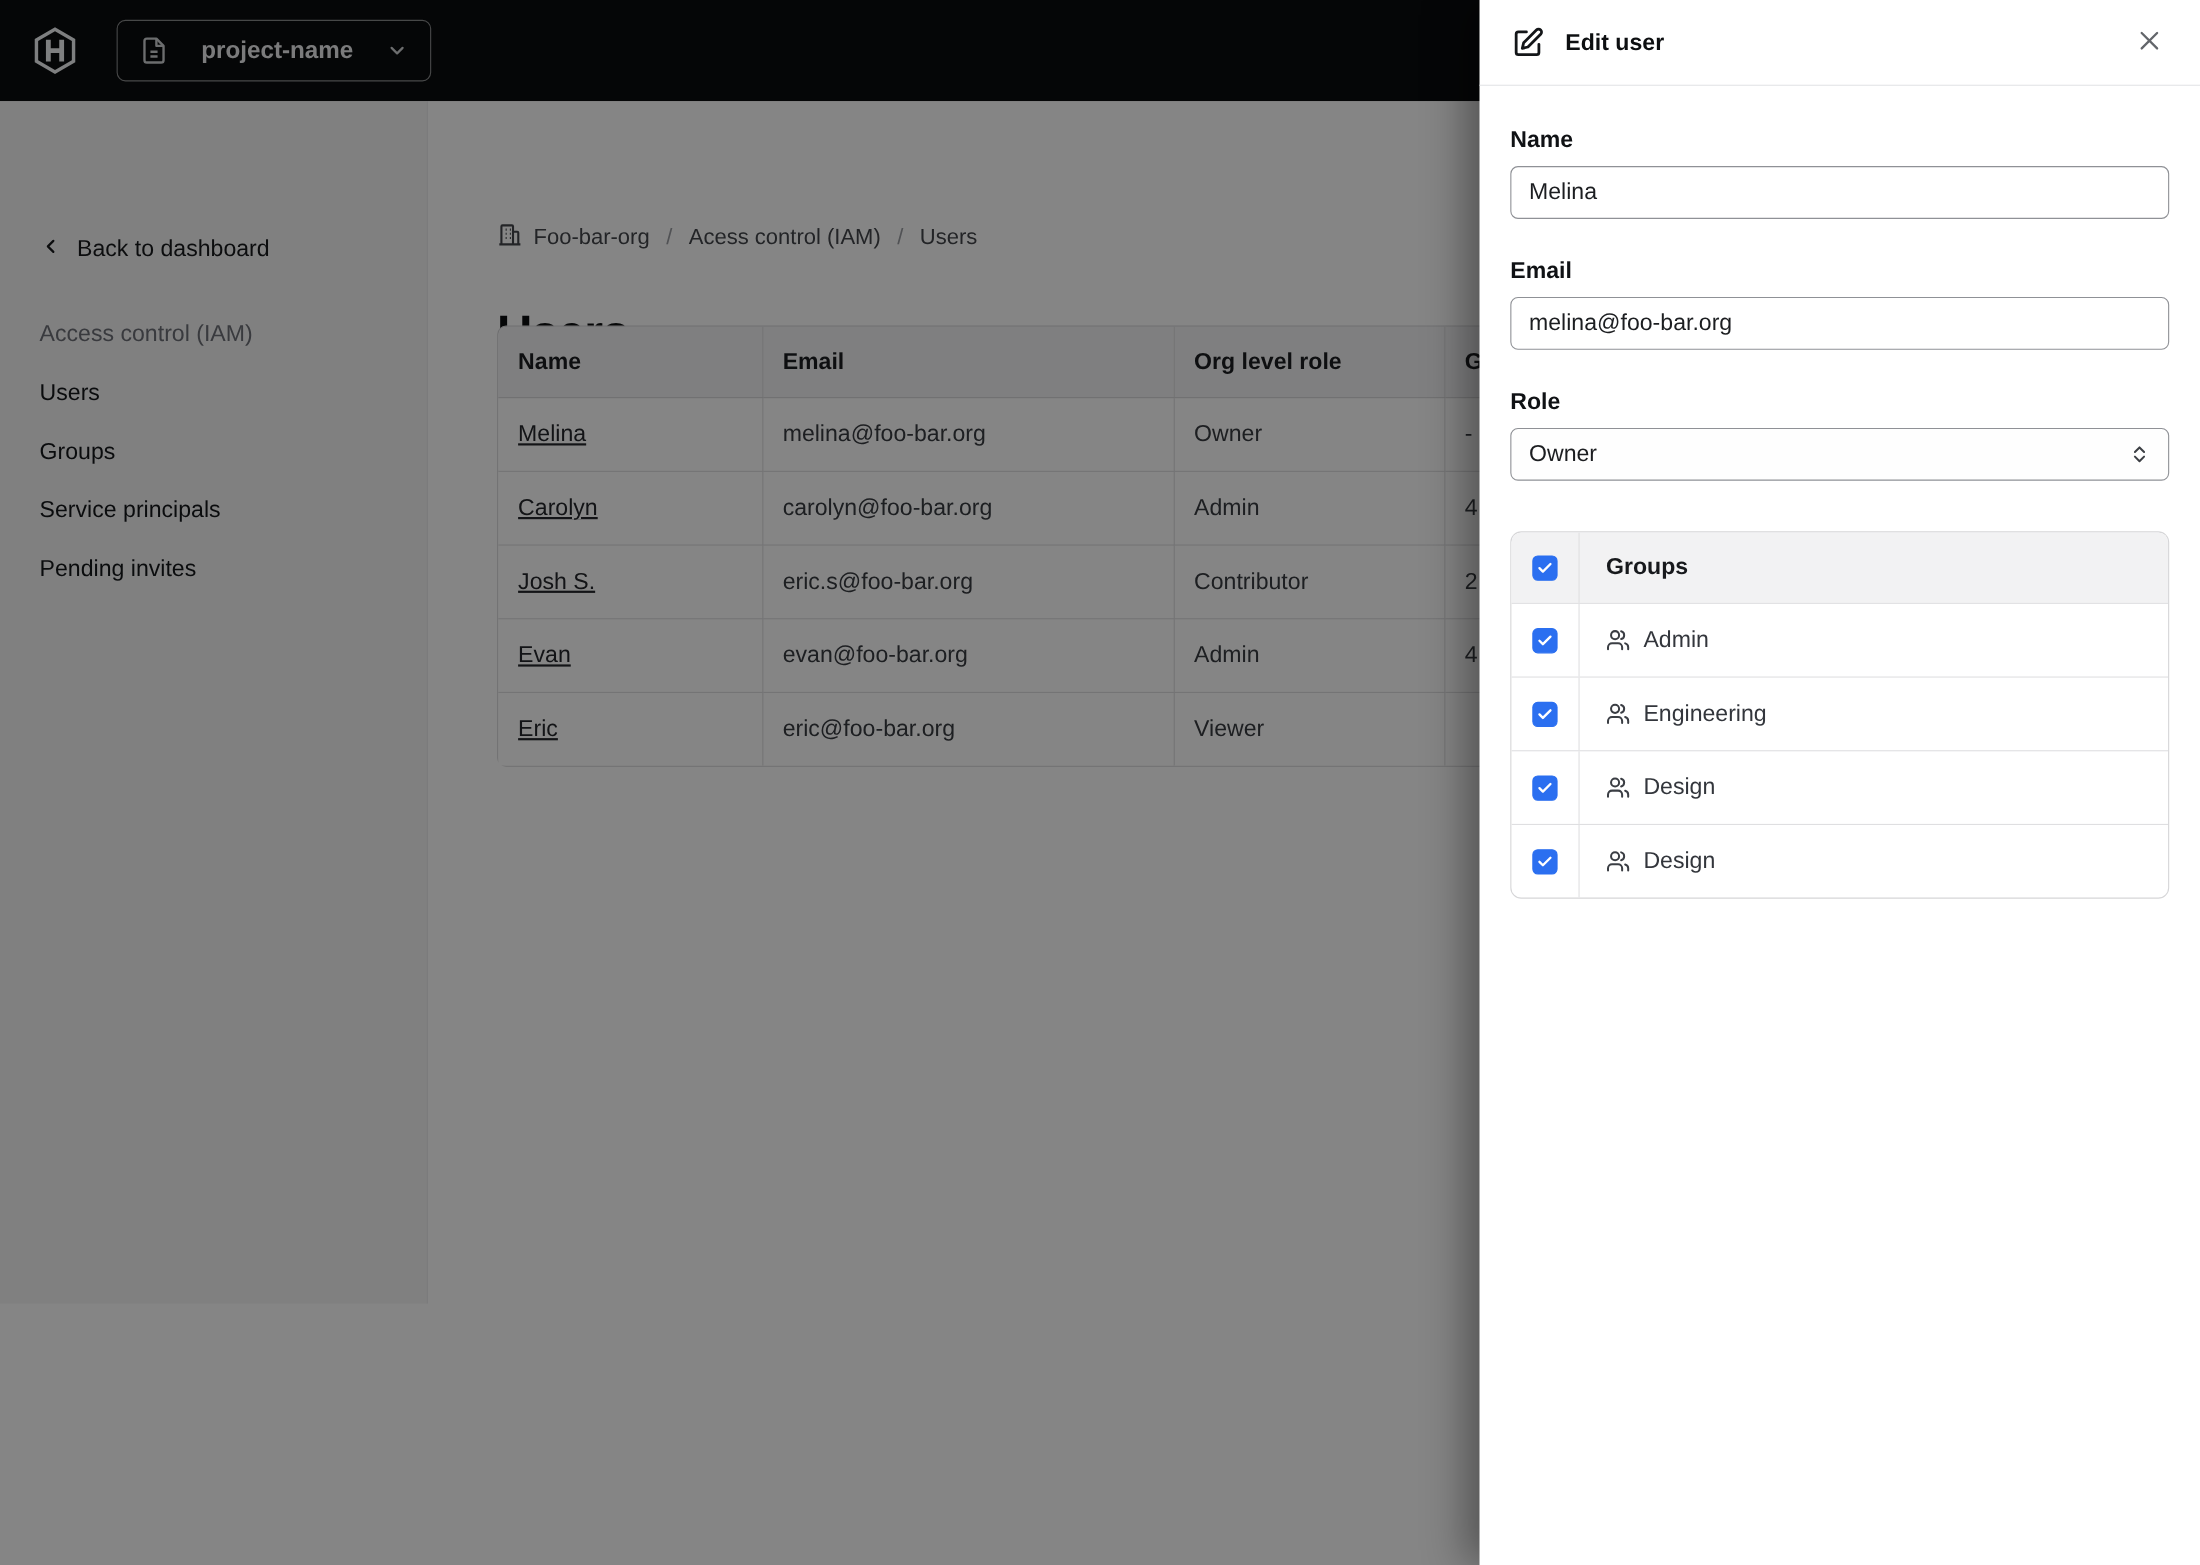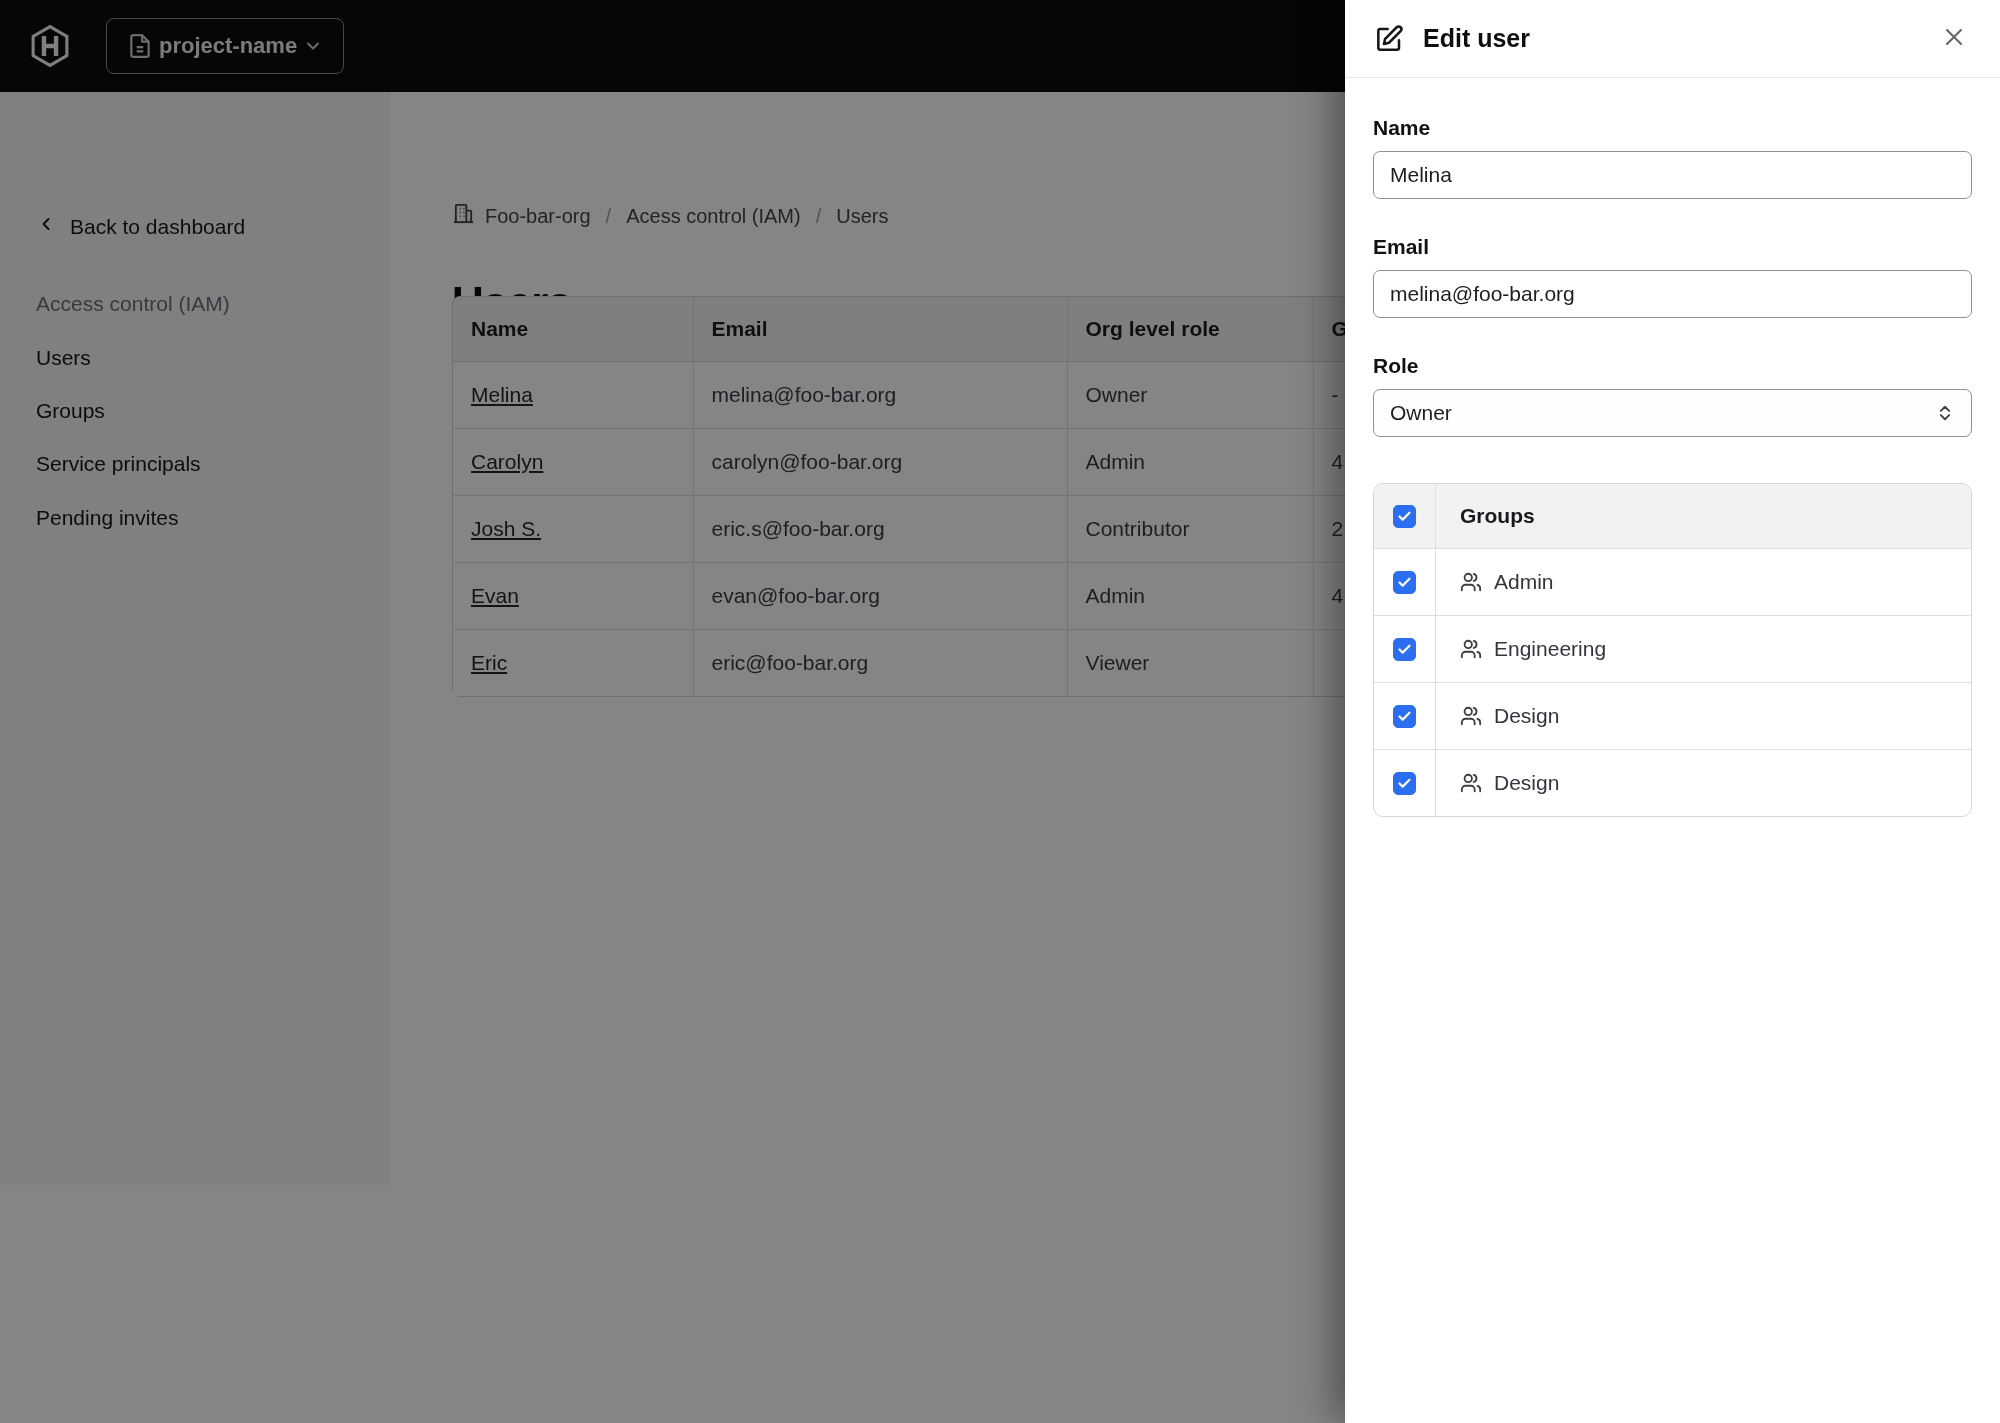--- a/index.html
+++ b/index.html
@@ -11,21 +11,21 @@
   }
   .stage { position:absolute; inset:0; width:2000px; height:1423px; }
 
   
   .topbar {
     position:absolute; top:0; left:0; width:2000px; height:92px;
     background:#0a0c0e; display:flex; align-items:center; padding:0 28px; gap:34px;
   }
   .logo { color:#f2f3f5; display:flex; align-items:center; }
   .project-btn {
-    height:56px; display:flex; align-items:center; gap:6px;
+    height:56px; display:flex; align-items:center; gap:30px;
     border:1px solid rgba(255,255,255,0.52); border-radius:8px; padding:0 20px;
     color:#ececee; font-size:22px; font-weight:600; cursor:pointer; background:transparent;
   }
   .project-btn .doc-ic, .project-btn .chev-ic { color:#cfd1d4; display:flex; }
 
   
   .sidebar {
     position:absolute; top:92px; left:0; width:389px; height:1093px;
     background:#f5f5f6; border-right:1px solid #e8e8ea;
   }
@@ -80,21 +80,21 @@
   
   .drawer {
     position:absolute; top:0; right:0; width:655px; height:1423px; background:#ffffff;
     z-index:60; box-shadow:-12px 0 36px rgba(0,0,0,0.38);
   }
   .drawer-header {
     height:78px; border-bottom:1px solid #e3e4e6; display:flex; align-items:center;
     padding:0 28px; gap:18px;
   }
   .drawer-header .edit-ic { color:#141619; display:flex; }
-  .drawer-title { font-size:25px; font-weight:700; color:#0d0f11; }
+  .drawer-title { font-size:21px; font-weight:700; color:#0d0f11; }
   .drawer-close {
     margin-left:auto; background:none; border:none; cursor:pointer; color:#63666b;
     display:flex; align-items:center; padding:6px;
   }
   .drawer-body { position:absolute; top:78px; left:0; right:0; bottom:0; padding:38px 28px; }
   .field-label { font-size:21px; font-weight:600; color:#101215; margin-bottom:11px; }
   .text-input {
     width:100%; height:48px; border:1px solid #8f9196; border-radius:7px;
     font-size:21px; color:#1c1e21; padding:0 16px; background:#fff; outline:none;
     font-family:"Liberation Sans", sans-serif;

